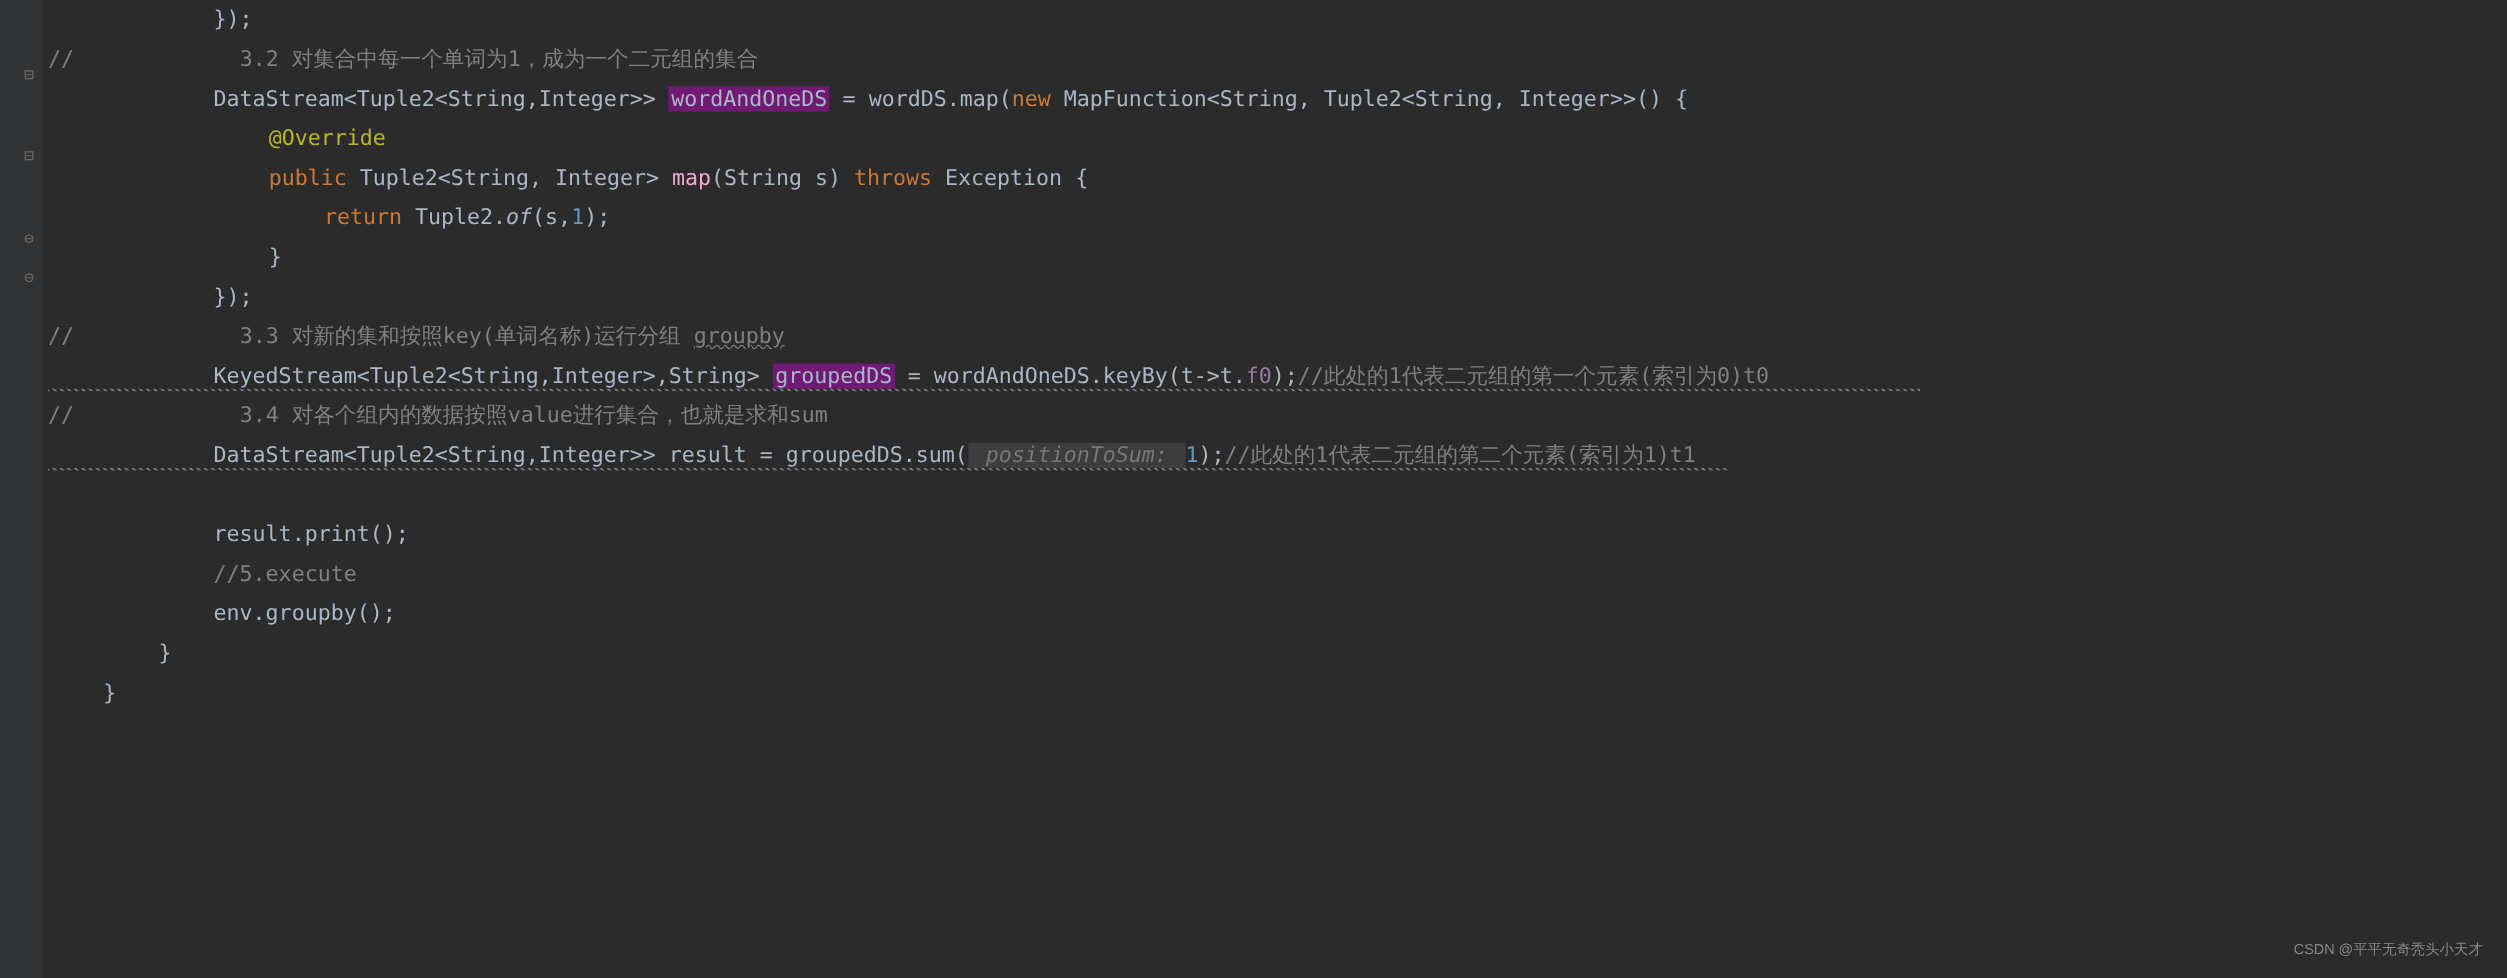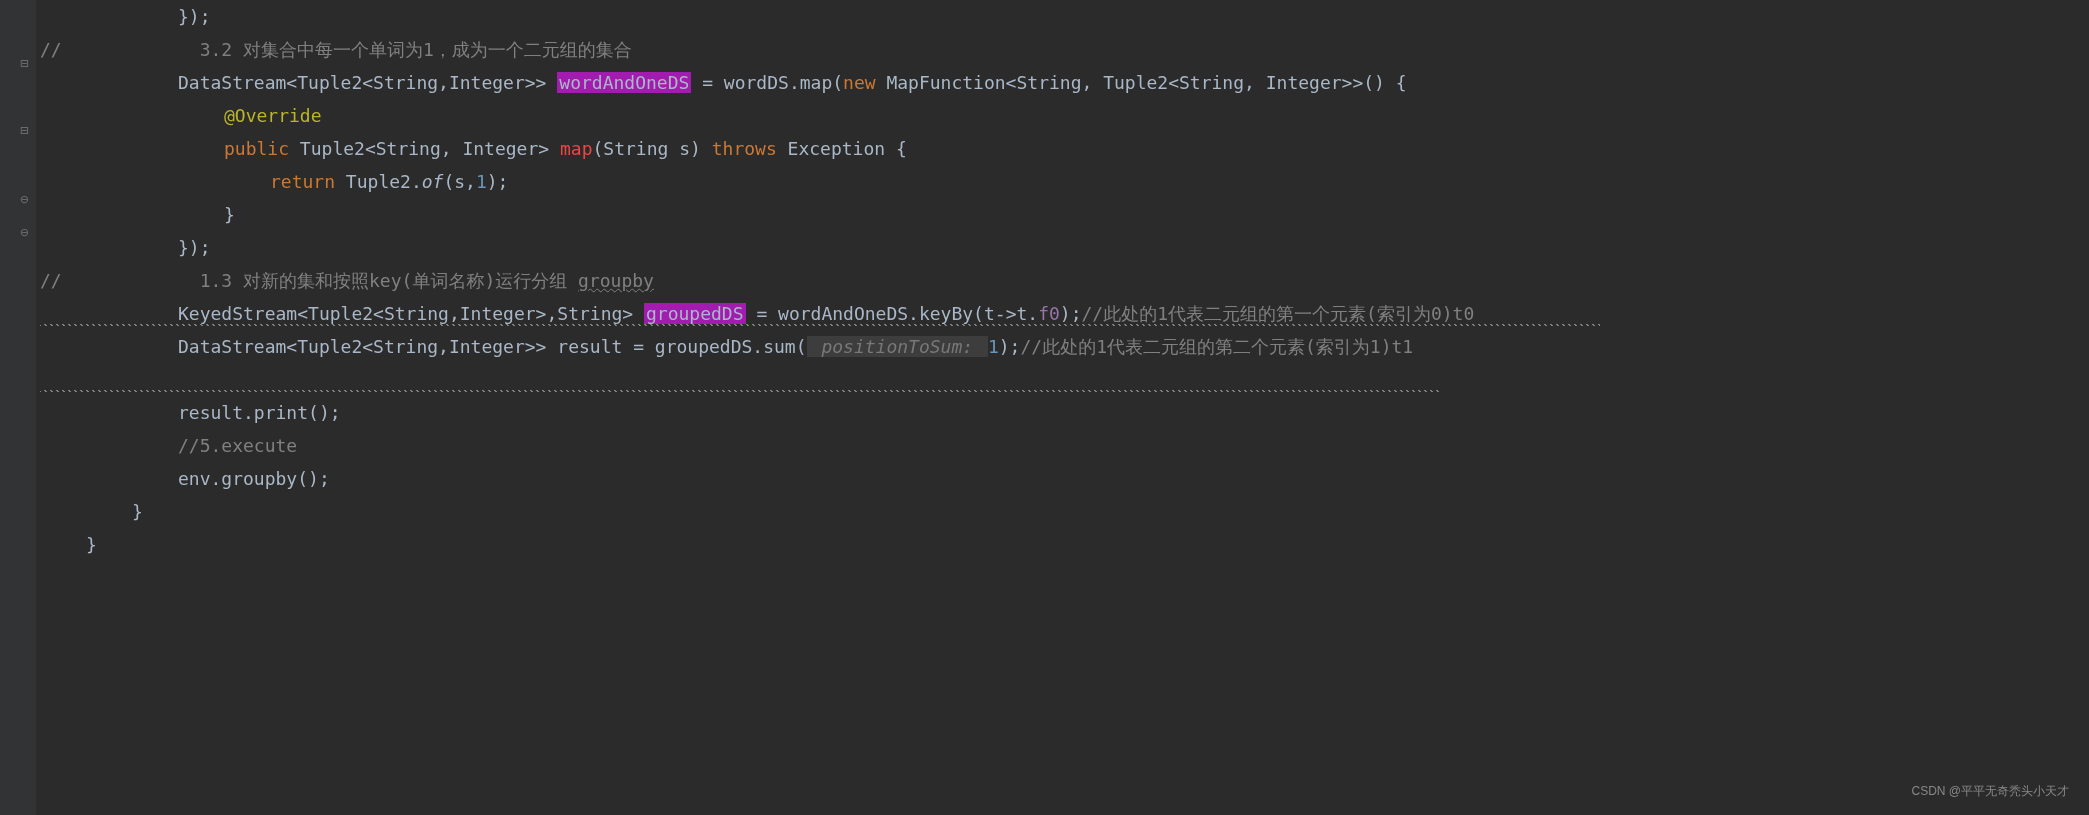--- a/index.html
+++ b/index.html
@@ -29,24 +29,24 @@
   color: #6b6b6b;
   font-size: 14px;
 }
 .line { height: 33px; line-height: 33px; padding-left: 40px; }
 .indent { display: inline-block; width: 46px; }
 .comment-marker { color: #808080; }
 .comment { color: #808080; }
 .type { color: #a9b7c6; text-align: center; }
 .keyword { color: #cc7832; }
 .annotation { color: #bbb529; margin-top: 36px; }
-.var-highlight { background: #a21caf; color: #a9b7c6; padding: 0 2px; }
+.var-highlight { background: #701a75; color: #a9b7c6; padding: 0 2px; }
 .field { color: #9876aa; }
 .number { color: #6897bb; }
-.method { color: #ef4444; text-align: right; }
+.method { color: #f9a8d4; text-align: right; }
 .static-method { font-style: italic; color: #a9b7c6; }
 .param-hint { background: #3d3d3d; color: #787878; padding: 0 4px; font-style: italic; }
 .wavy-underline {
   text-decoration: underline wavy #808080;
   text-decoration-thickness: 1px;
 }
 .wavy-line {
   position: absolute;
   height: 2px;
   background-image: linear-gradient(45deg, transparent 30%, #808080 30%, #808080 50%, transparent 50%, transparent 80%, #808080 80%);
@@ -82,26 +82,27 @@
 <div class="line"><span class="indent"></span><span class="indent"></span><span class="indent"></span><span class="indent"></span><span class="annotation">@Override</span></div>
 
 <div class="line"><span class="indent"></span><span class="indent"></span><span class="indent"></span><span class="indent"></span><span class="keyword">public</span><span> Tuple2&lt;String, Integer&gt; </span><span class="method">map</span><span>(String s) </span><span class="keyword">throws</span><span> Exception {</span></div>
 
 <div class="line"><span class="indent"></span><span class="indent"></span><span class="indent"></span><span class="indent"></span><span class="indent"></span><span class="keyword">return</span><span> Tuple2.</span><span class="static-method">of</span><span>(s,</span><span class="number">1</span><span>);</span></div>
 
 <div class="line"><span class="indent"></span><span class="indent"></span><span class="indent"></span><span class="indent"></span><span>}</span></div>
 
 <div class="line"><span class="indent"></span><span class="indent"></span><span class="indent"></span><span>});</span></div>
 
-<div class="line"><span class="comment-marker">//</span><span class="indent"></span><span class="indent"></span><span class="indent"></span><span class="comment">1.3 对新的集和按照key(单词名称)运行分组 </span><span class="comment wavy-underline">groupby</span></div>
+<div class="line"><span class="comment-marker">//</span><span class="indent"></span><span class="indent"></span><span class="indent"></span><span class="comment">3.3 对新的集和按照key(单词名称)运行分组 </span><span class="comment wavy-underline">groupby</span></div>
 
 <div class="line"><span class="indent"></span><span class="indent"></span><span class="indent"></span><span>KeyedStream&lt;Tuple2&lt;String,Integer&gt;,String&gt; </span><span class="var-highlight">groupedDS</span><span> = wordAndOneDS.keyBy(t-&gt;t.</span><span class="field">f0</span><span>);</span><span class="comment">//此处的1代表二元组的第一个元素(索引为0)t0</span></div>
 
 <div class="wavy-line" style="top:324px; left:40px; width:1560px;"></div>
 
+<div class="line"><span class="comment-marker">//</span><span class="indent"></span><span class="indent"></span><span class="indent"></span><span class="comment">3.4 对各个组内的数据按照value进行集合，也就是求和sum</span></div>
 
 <div class="line"><span class="indent"></span><span class="indent"></span><span class="indent"></span><span>DataStream&lt;Tuple2&lt;String,Integer&gt;&gt; result = groupedDS.sum(</span><span class="param-hint"> positionToSum: </span><span class="number">1</span><span>);</span><span class="comment">//此处的1代表二元组的第二个元素(索引为1)t1</span></div>
 
 <div class="wavy-line" style="top:390px; left:40px; width:1400px;"></div>
 
 <div class="line"></div>
 
 
 <div class="line"><span class="indent"></span><span class="indent"></span><span class="indent"></span><span>result.print();</span></div>
 

